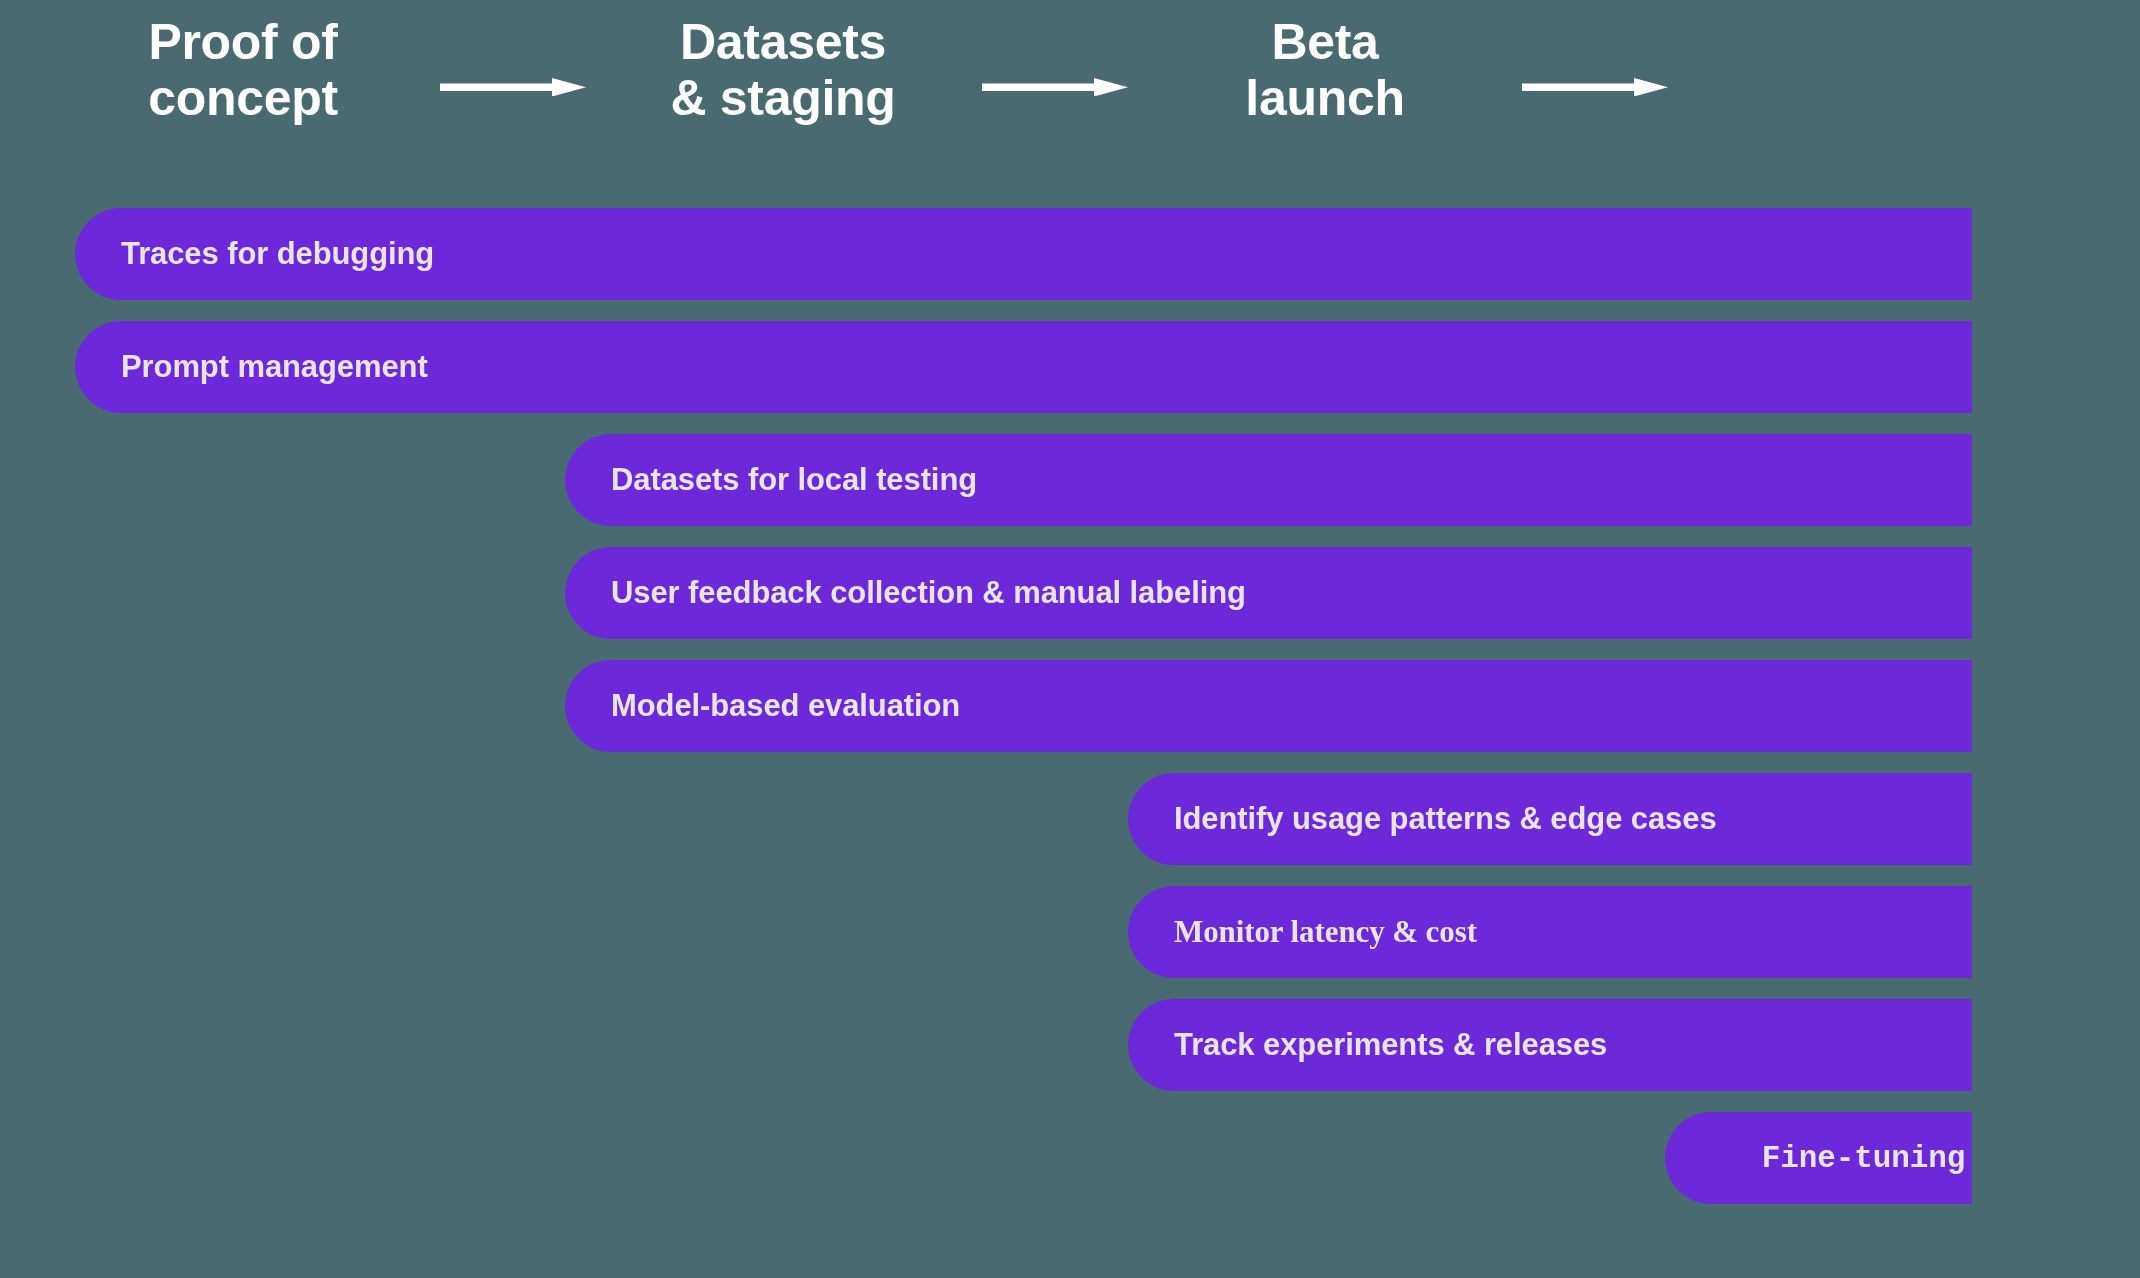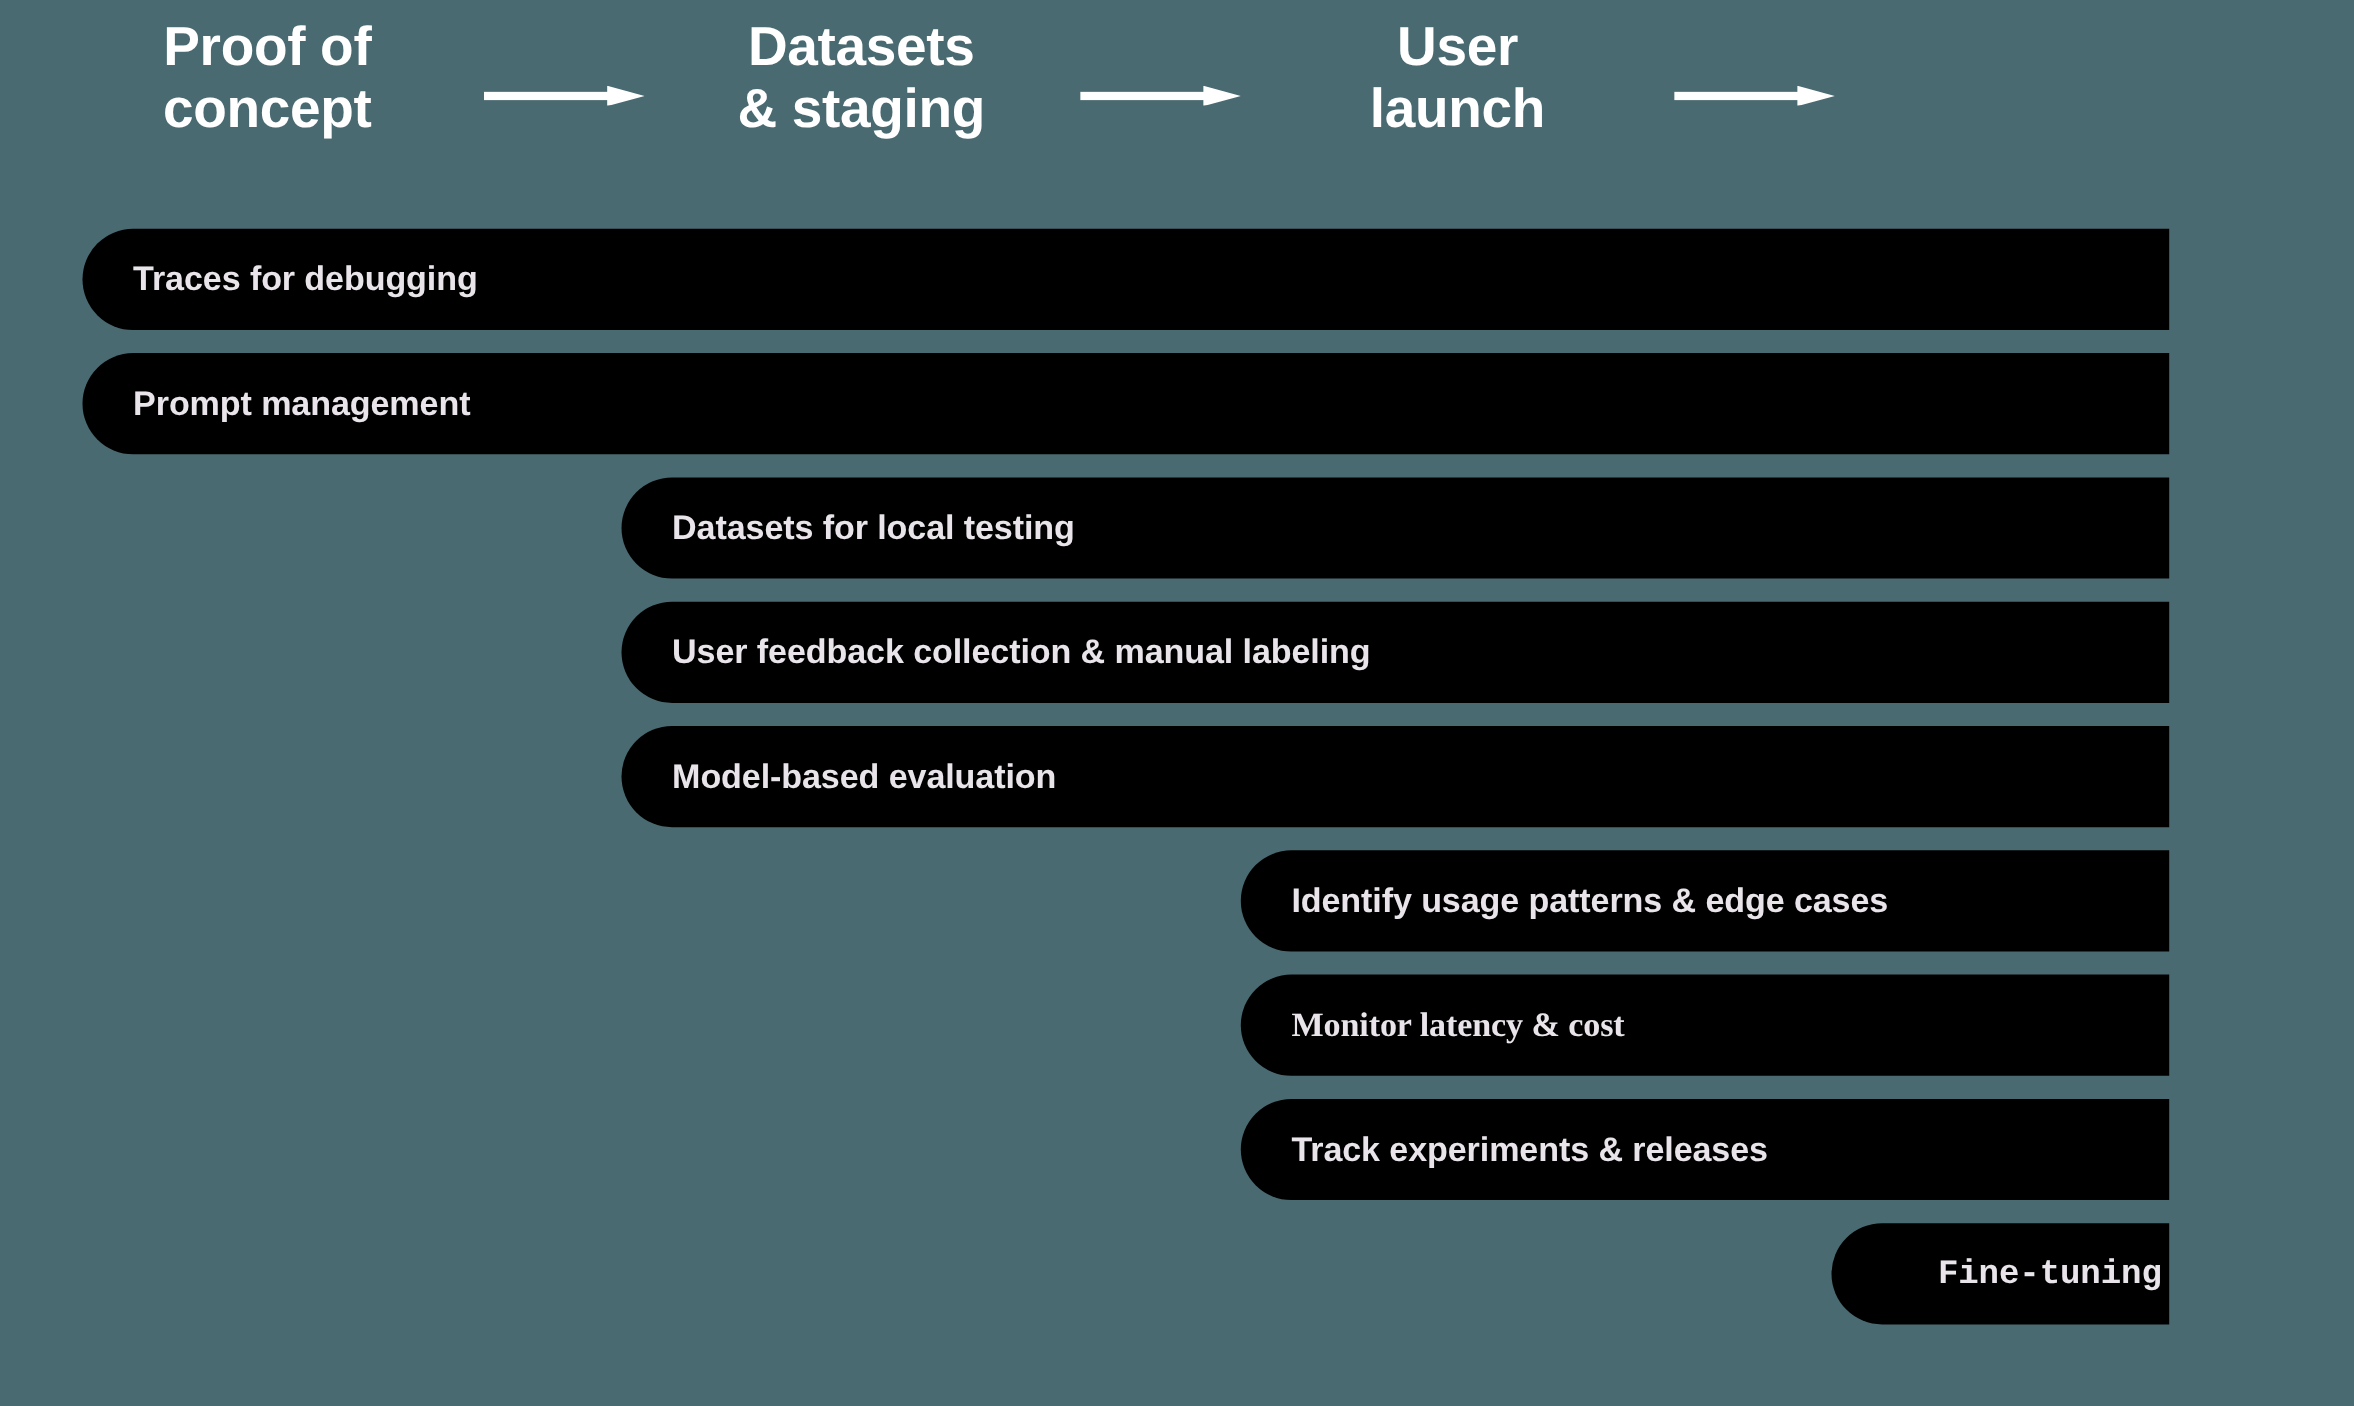--- a/index.html
+++ b/index.html
@@ -51,21 +51,21 @@
   }
   .arrow-1 { left: 440px; }
   .arrow-2 { left: 982px; }
   .arrow-3 { left: 1522px; }
   .arrow svg { display: block; width: 146px; height: 18px; }
 
   
   .bar {
     position: absolute;
     height: 92px;
-    background: #000000;
+    background: #6d28d9;
     border-radius: 46px;
     display: flex;
     align-items: center;
     box-sizing: border-box;
   }
   .bar-label {
     color: #e8e4ea;
     font-size: 31px;
     font-weight: bold;
     letter-spacing: -0.1px;
@@ -101,21 +101,21 @@
     </div>
 
     <div class="arrow arrow-2">
       <svg viewBox="0 0 146 18" xmlns="http://www.w3.org/2000/svg" aria-hidden="true">
         <rect x="0" y="5.5" width="118" height="7.5" fill="#ffffff"></rect>
         <polygon points="112,0 146,9.2 112,18.5" fill="#ffffff"></polygon>
       </svg>
     </div>
 
     <div class="phase phase-3">
-      <div>User</div>
+      <div>Beta</div>
       <div>launch</div>
     </div>
 
     <div class="arrow arrow-3">
       <svg viewBox="0 0 146 18" xmlns="http://www.w3.org/2000/svg" aria-hidden="true">
         <rect x="0" y="5.5" width="118" height="7.5" fill="#ffffff"></rect>
         <polygon points="112,0 146,9.2 112,18.5" fill="#ffffff"></polygon>
       </svg>
     </div>
 

